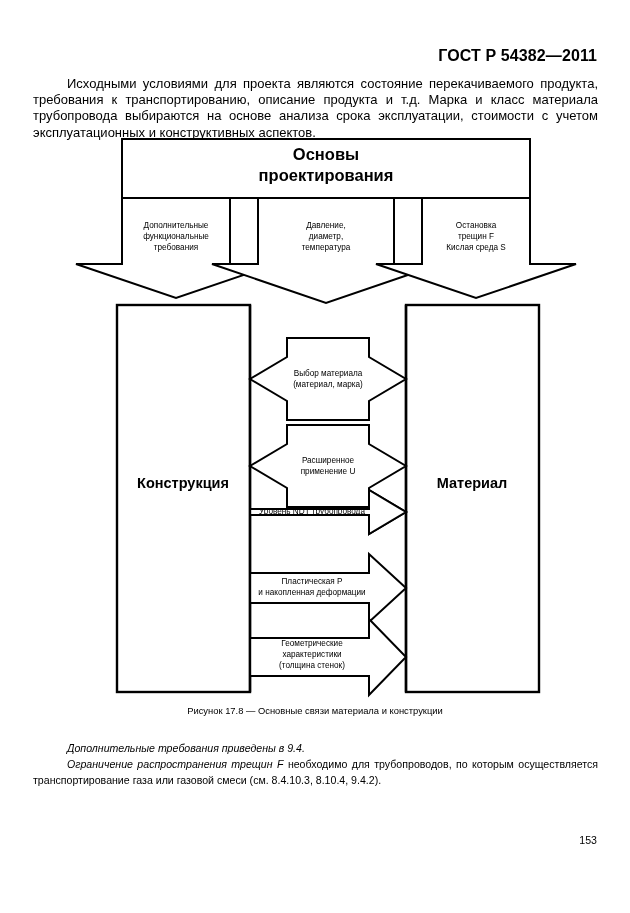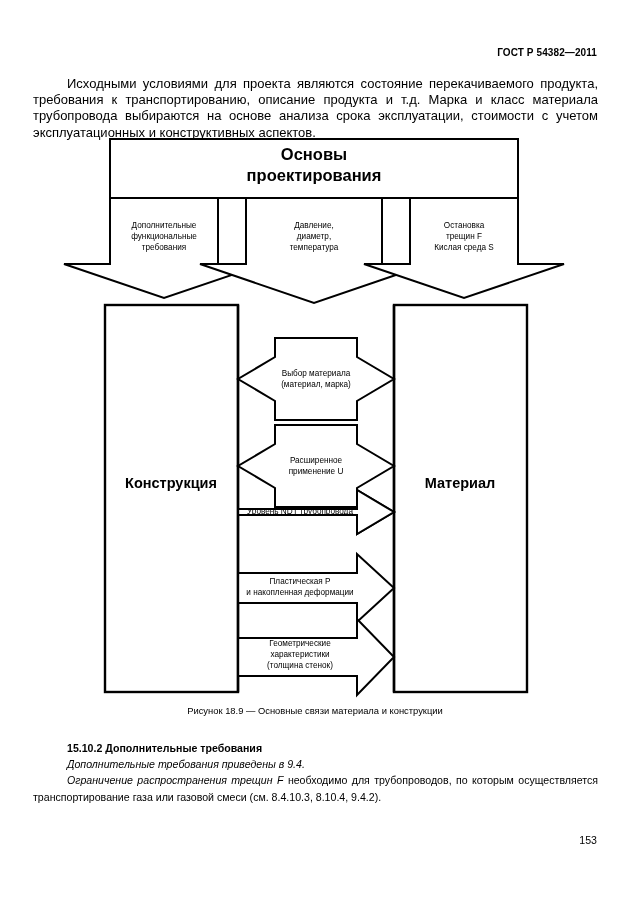--- a/index.html
+++ b/index.html
@@ -21,42 +21,42 @@
     left: 0; top: 0;
     width: 630px;
     height: 913px;
   }
 
   
   .doc-header {
     position: absolute;
     top: 47px;
     right: 33px;
-    font-size: 10px;
+    font-size: 16px;
     font-weight: bold;
     letter-spacing: 0.1px;
     white-space: nowrap;
   }
 
   
   .intro {
     position: absolute;
     left: 33px;
     top: 76px;
     width: 565px;
     font-size: 13px;
     line-height: 16.2px;
     text-align: justify;
     text-indent: 34px;
   }
 
   
   .figure {
     position: absolute;
-    left: 0px;
+    left: 12px;
     top: 133px;
     width: 520px;
     height: 570px;
   }
   .figure svg {
     display: block;
   }
 
   .fig-label {
     font-family: "Liberation Sans", sans-serif;
@@ -180,23 +180,22 @@
       <path d="M 238,505 L 357,505 L 357,486 L 394,524 L 357,562 L 357,543 L 238,543 Z" fill="#fff" stroke="#000" stroke-width="2" stroke-linejoin="miter"></path>
       <text class="fig-label small" x="300" y="513" text-anchor="middle">Геометрические</text>
       <text class="fig-label small" x="300" y="524" text-anchor="middle">характеристики</text>
       <text class="fig-label small" x="300" y="535" text-anchor="middle">(толщина стенок)</text>
 
       <line x1="238" y1="172" x2="238" y2="559" stroke="#000" stroke-width="2.4"></line>
       <line x1="394" y1="172" x2="394" y2="559" stroke="#000" stroke-width="2.4"></line>
     </svg>
   </div>
 
-  <div class="fig-caption">Рисунок 18.9 — Основные связи материала и конструкции</div>
+  <div class="fig-caption">Рисунок 17.8 — Основные связи материала и конструкции</div>
 
   <div class="section">
-    <p class="h">15.10.2 Дополнительные требования</p>
     <p class="p ital">Дополнительные требования приведены в 9.4.</p>
     <p class="p"><i>Ограничение распространения трещин F</i><span> необходимо для трубопроводов, по которым осуществляется транспортирование газа или газовой смеси (см. 8.4.10.3, 8.10.4, 9.4.2).</span></p>
   </div>
 
   <div class="page-number">153</div>
 
 </div>
 
 </body></html>

